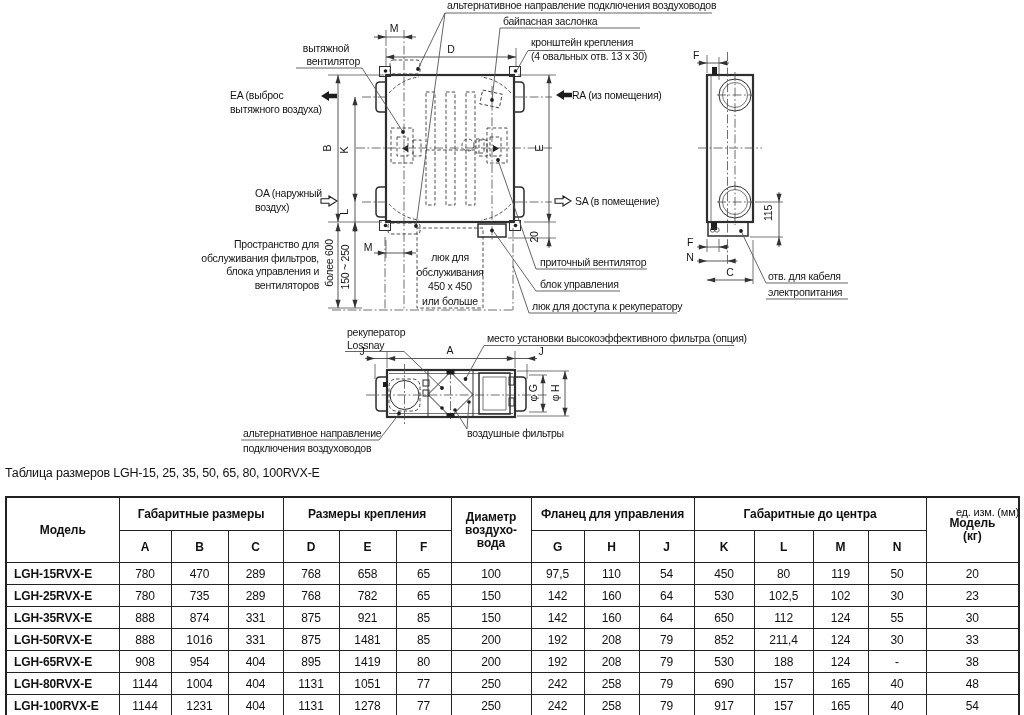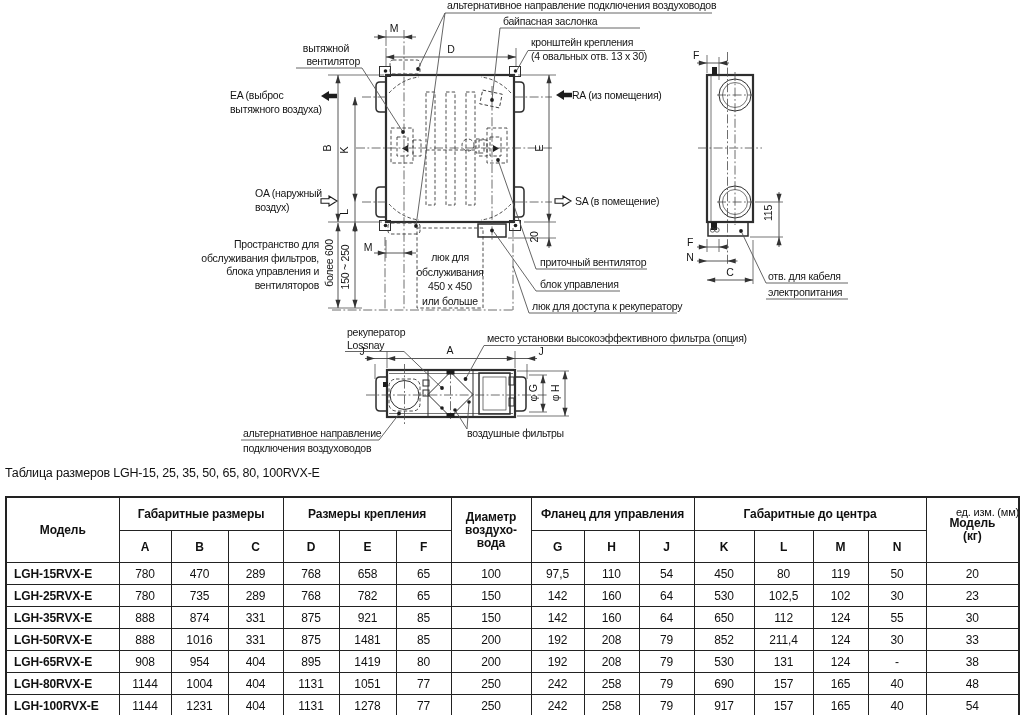--- a/index.html
+++ b/index.html
@@ -494,21 +494,21 @@
           <td>954</td>
           <td>404</td>
           <td>895</td>
           <td>1419</td>
           <td>80</td>
           <td>200</td>
           <td>192</td>
           <td>208</td>
           <td>79</td>
           <td>530</td>
-          <td>131</td>
+          <td>188</td>
           <td>124</td>
           <td>-</td>
           <td>38</td>
         </tr>
         <tr>
           <td class="model">LGH-80RVX-E</td>
           <td>1144</td>
           <td>1004</td>
           <td>404</td>
           <td>1131</td>

